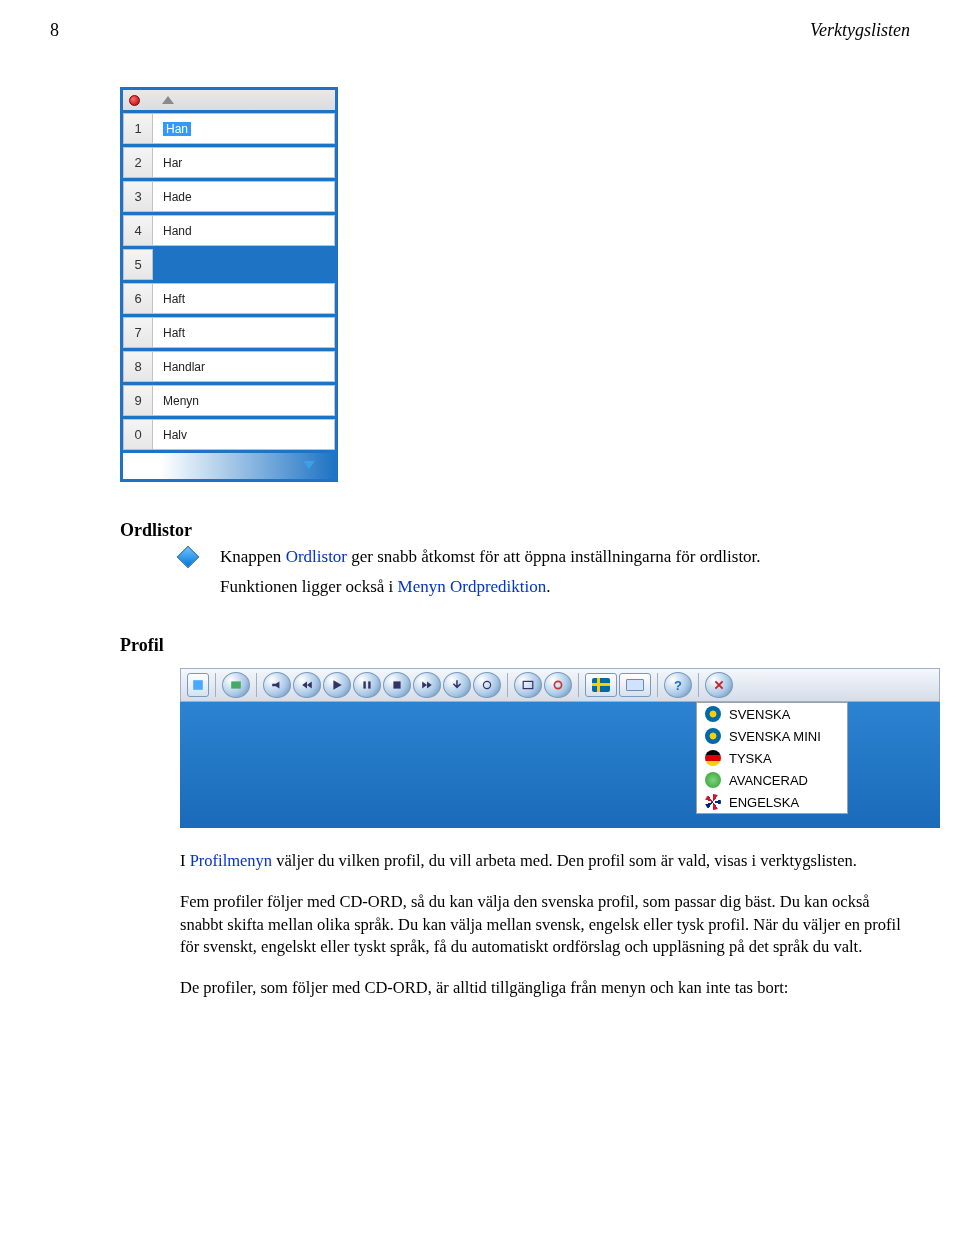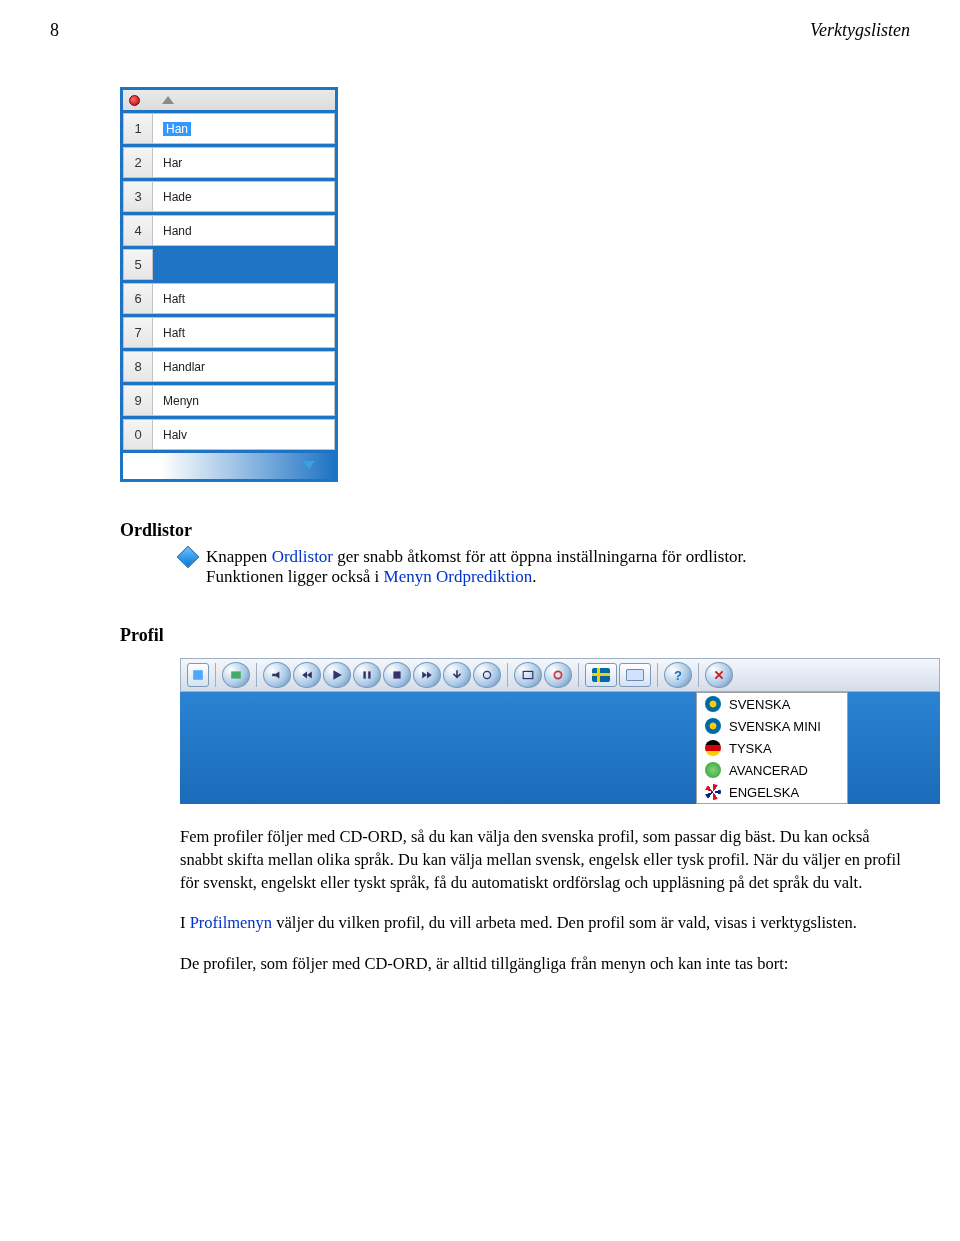--- a/index.html
+++ b/index.html
@@ -88,21 +88,21 @@
     font-size: 18px;
     font-weight: bold;
     margin-top: 38px;
     margin-bottom: 6px;
     margin-left: 70px;
   }
   .indented-line {
     margin-left: 130px;
     display: flex;
     align-items: center;
-    gap: 10px;
+    gap: 24px;
     font-size: 17px;
   }
   .diamond-icon {
     width: 16px; height: 16px;
     background: linear-gradient(135deg, #6fc0ff, #0078d7);
     transform: rotate(45deg);
     border: 1px solid #0a5ca8;
     flex: none;
   }
   .blue { color: #0033cc; }
@@ -147,21 +147,21 @@
     border-radius: 2px;
     flex:none;
   }
   .flag-se::before, .flag-se::after { content:""; position: absolute; background: #fecc00; }
   .flag-se::before { left: 5px; top:0; width:3px; height:100%; }
   .flag-se::after { top: 5px; left:0; height:3px; width:100%; }
   .keyboard-mini { width:18px; height:12px; background:#cfe3ff; border:1px solid #6a8cb0; border-radius:1px; }
 
   .toolbar-body {
     background: linear-gradient(#2b83d1 0%, #1a6bb9 100%);
-    height: 112px;
+    height: 126px;
     position: relative;
   }
   .dropdown-menu {
     position: absolute;
     right: 92px;
     top: 0;
     width: 152px;
     background: #fff;
     border: 1px solid #a0a0a0;
     font-family: "Segoe UI", Tahoma, sans-serif;
@@ -270,21 +270,21 @@
   </div>
 </div>
 
 <h3 class="section">Ordlistor</h3>
 <div class="indented-line">
   <span class="diamond-icon"></span>
   <span>
     <span>Knappen </span><span class="blue">Ordlistor</span><span> ger snabb åtkomst för att öppna inställningarna för ordlistor.</span>
   </span>
 </div>
-<div class="indented-line" style="margin-top:0;">
+<div class="indented-line" style="margin-top:10px;">
   <span style="width:16px;flex:none;"></span>
   <span>
     <span>Funktionen ligger också i </span><span class="blue">Menyn Ordprediktion</span><span>.</span>
   </span>
 </div>
 
 <h3 class="section">Profil</h3>
 
 <div class="toolbar-block">
   <div class="toolbar">
@@ -390,20 +390,20 @@
         </div>
         <div class="menu-item">
           <span class="menu-icon uk"></span>
           <span>ENGELSKA</span>
         </div>
       </div>
   </div>
 </div>
 
 <div class="after-block">
-  <p class="para">Fem profiler följer med CD-ORD, så du kan välja den svenska profil, som passar dig bäst. Du kan också snabbt skifta mellan olika språk. Du kan välja mellan svensk, engelsk eller tysk profil. När du väljer en profil för svenskt, engelskt eller tyskt språk, få du automatiskt ordförslag och uppläsning på det språk du valt.</p>
   <p class="para">
     <span>I </span><span class="blue">Profilmenyn</span><span> väljer du vilken profil, du vill arbeta med. Den profil som är vald, visas i verktygslisten.</span>
   </p>
+  <p class="para">Fem profiler följer med CD-ORD, så du kan välja den svenska profil, som passar dig bäst. Du kan också snabbt skifta mellan olika språk. Du kan välja mellan svensk, engelsk eller tysk profil. När du väljer en profil för svenskt, engelskt eller tyskt språk, få du automatiskt ordförslag och uppläsning på det språk du valt.</p>
   <p class="para">
     <span>De profiler, som följer med </span><span class="italic">CD-ORD</span><span>, är alltid tillgängliga från menyn och kan inte tas bort:</span>
   </p>
 </div>
 
 </body></html>

